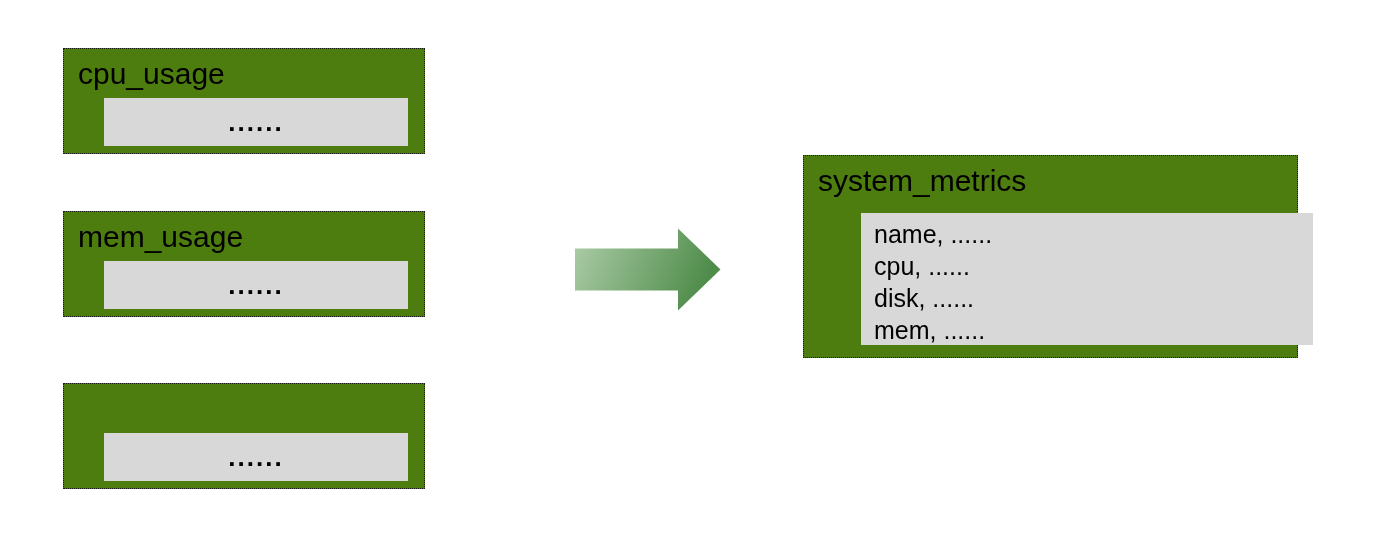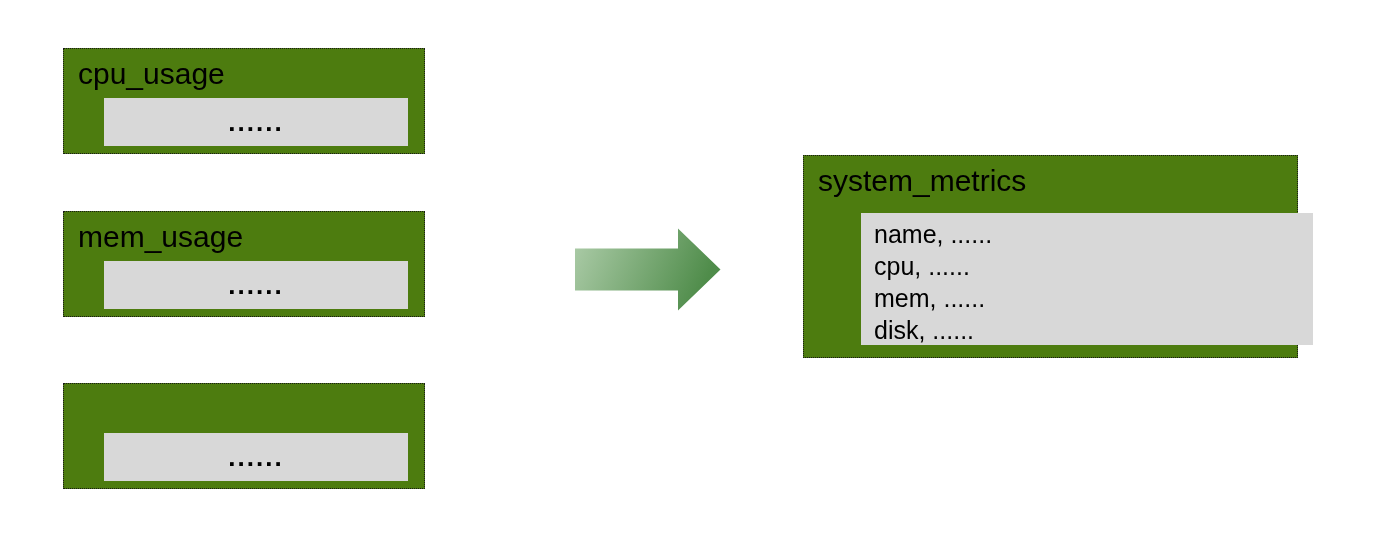--- a/index.html
+++ b/index.html
@@ -99,18 +99,18 @@
       </defs>
       <polygon points="0,20.5 103,20.5 103,0.5 145.5,41.5 103,82.5 103,62.5 0,62.5" fill="url(#arrowGrad)"></polygon>
     </svg>
   </div>
 
   <div class="table-box result">
     <div class="box-title">system_metrics</div>
     <div class="gray-panel">
       <div class="metric-row">name, ......</div>
       <div class="metric-row">cpu, ......</div>
+      <div class="metric-row">disk, ......</div>
       <div class="metric-row">mem, ......</div>
-      <div class="metric-row">disk, ......</div>
     </div>
   </div>
 
 </div>
 
 </body></html>

